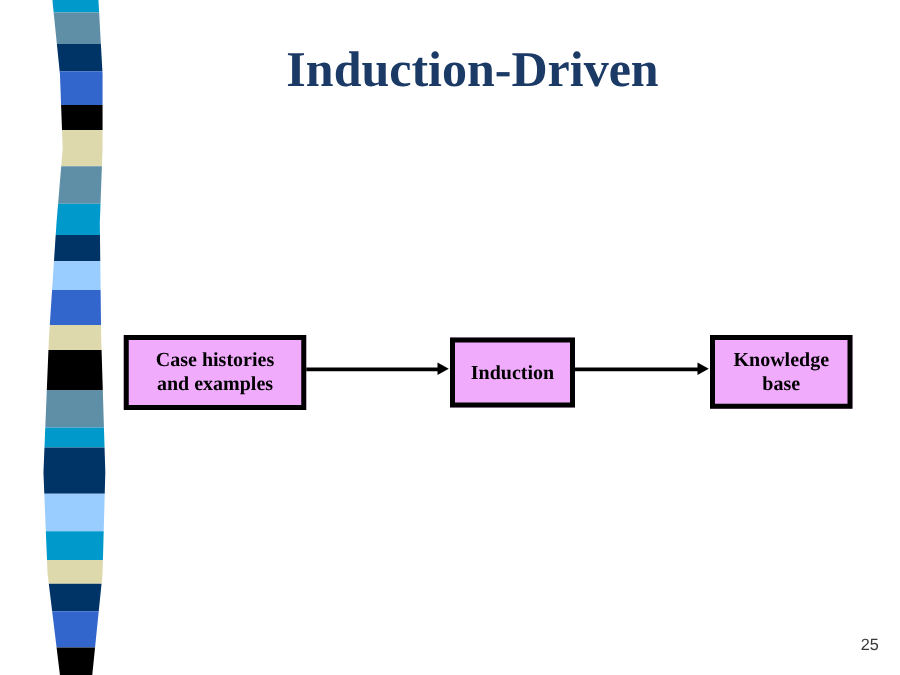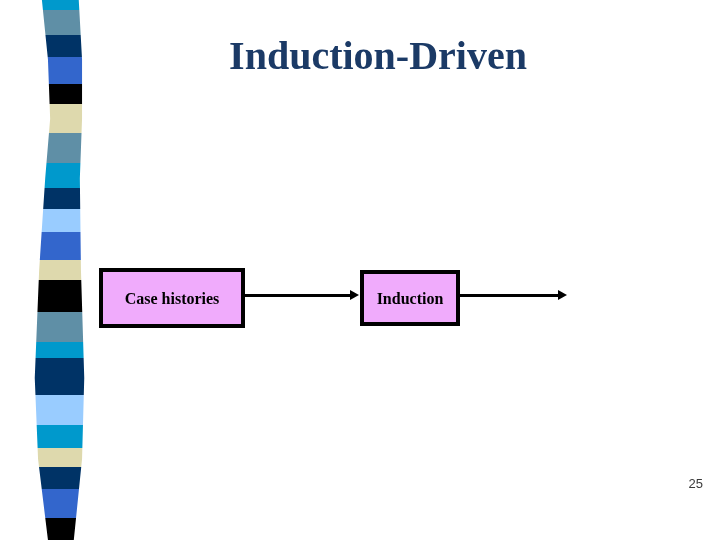--- a/index.html
+++ b/index.html
@@ -81,21 +81,21 @@
     border-left: 9px solid #000000;
     border-top: 5px solid transparent;
     border-bottom: 5px solid transparent;
   }
   .arrow.a1 { left: 233px; top: 294px; width: 106px; }
   .arrow.a2 { left: 448px; top: 294px; width: 99px;  }
 
   
   .page-number {
     position: absolute;
-    top: 476px;
+    top: 508px;
     right: 29px;
     color: #3a3a3a;
     font-family: "Liberation Sans", sans-serif;
     font-size: 13px;
   }
 </style>
 </head>
 <body>
 
 <div class="slide">
@@ -124,26 +124,31 @@
       <div class="ribbon-seg" style="height: 29px; background: rgb(51, 102, 204);"></div>
       <div class="ribbon-seg" style="height: 22px; background: rgb(0, 0, 0);"></div>
     </div>
 
   <div class="title" style="color: rgb(27, 58, 102);">
     <div>Induction-Driven</div>
   </div>
 
   <div class="dbox case">
     <span>Case histories</span>
+    <span>and examples</span>
   </div>
 
   <div class="arrow a1"></div>
 
   <div class="dbox induction">
     <span>Induction</span>
   </div>
 
   <div class="arrow a2"></div>
 
+  <div class="dbox knowledge">
+    <span>Knowledge</span>
+    <span>base</span>
+  </div>
 
   <div class="page-number" style="color: rgb(58, 58, 58);">25</div>
 
 </div>
 
 </body></html>

